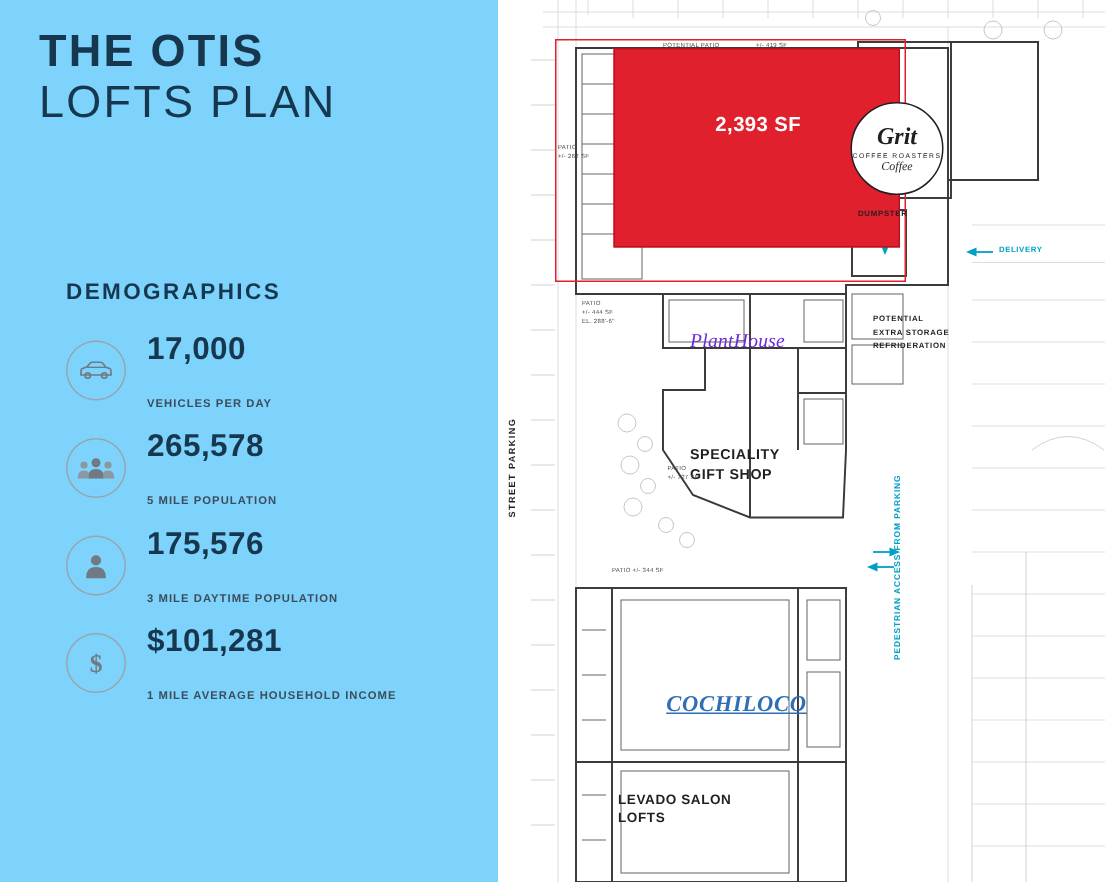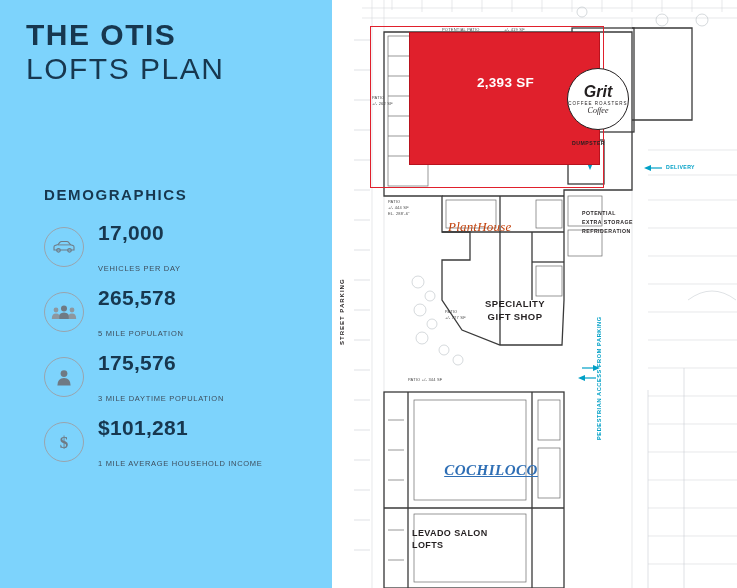--- a/index.html
+++ b/index.html
@@ -77,20 +77,21 @@
     font-size: 21px;
     font-weight: bold;
     color: #17374f;
     letter-spacing: 0.3px;
   }
   .demo-label {
     font-size: 7.5px;
     letter-spacing: 0.7px;
     color: #3d4d5c;
     margin-top: 21px;
+    font-weight: bold;
   }
 
   
   #plan-panel {
     position: absolute;
     left: 332px; top: 0;
     width: 405px; height: 588px;
     background: #ffffff;
     overflow: hidden;
   }
@@ -136,21 +137,21 @@
     width: 62px; height: 62px;
     border: 1.2px solid #231f20;
     border-radius: 50%;
     display: flex;
     flex-direction: column;
     align-items: center;
     justify-content: center;
     background: #ffffff;
   }
   #grit-name {
-    font-family: Liberation Sans, sans-serif;
+    font-family: Liberation Serif, serif;
     font-style: italic;
     font-size: 16px;
     font-weight: bold;
     color: #231f20;
     line-height: 16px;
   }
   #grit-sub {
     font-size: 4.5px;
     letter-spacing: 1px;
     color: #231f20;
@@ -160,32 +161,32 @@
     font-family: "Liberation Serif", serif;
     font-style: italic;
     font-size: 8px;
     color: #231f20;
     margin-top: 0px;
     text-align: right;
   }
 
   #planthouse {
     position: absolute;
-    left: 116px; top: 219px;
+    left: 128px; top: 219px;
     font-family: "Liberation Serif", serif;
     font-size: 13px;
     font-style: italic;
-    color: #c2410c;
+    color: #6d28d9;
     letter-spacing: 0.2px;
   }
   #gift-shop {
     position: absolute;
     left: 128px; top: 297px;
     width: 110px;
-    text-align: center;
+    text-align: left;
     font-size: 9.5px;
     font-weight: bold;
     color: #231f20;
     line-height: 13px;
     letter-spacing: 0.4px;
   }
   #cochiloco {
     position: absolute;
     left: 94px; top: 462px;
     width: 130px;

